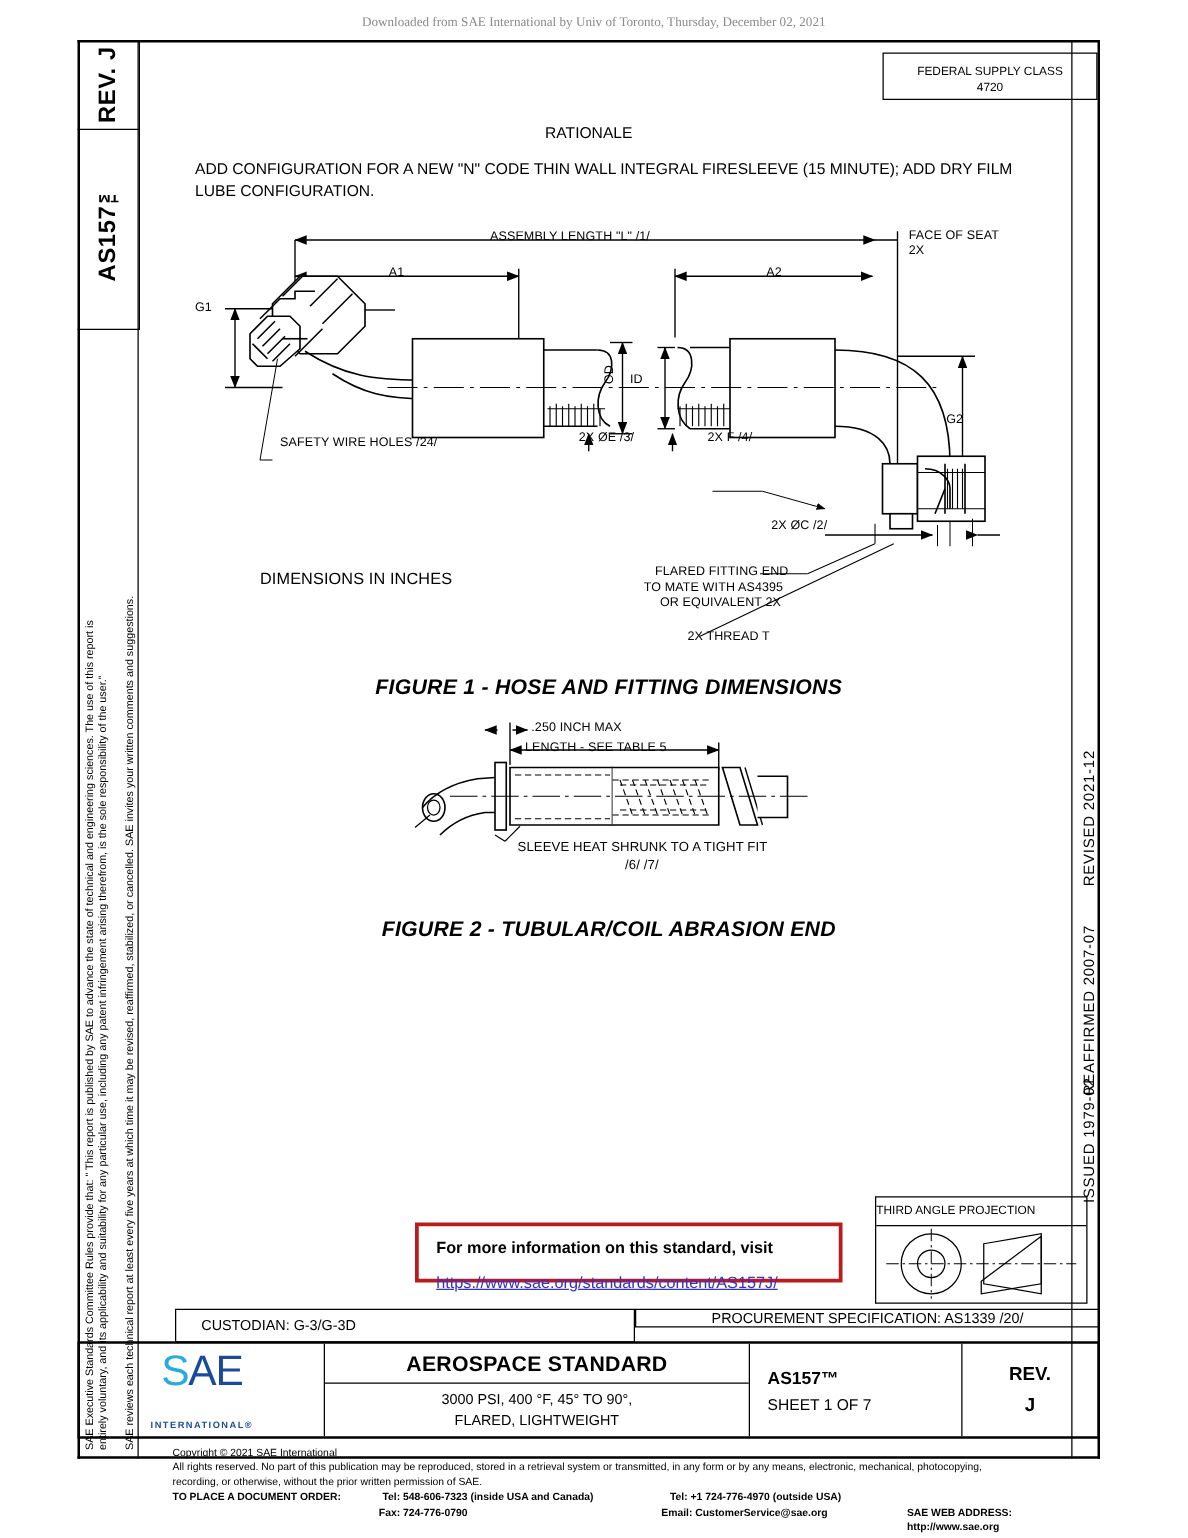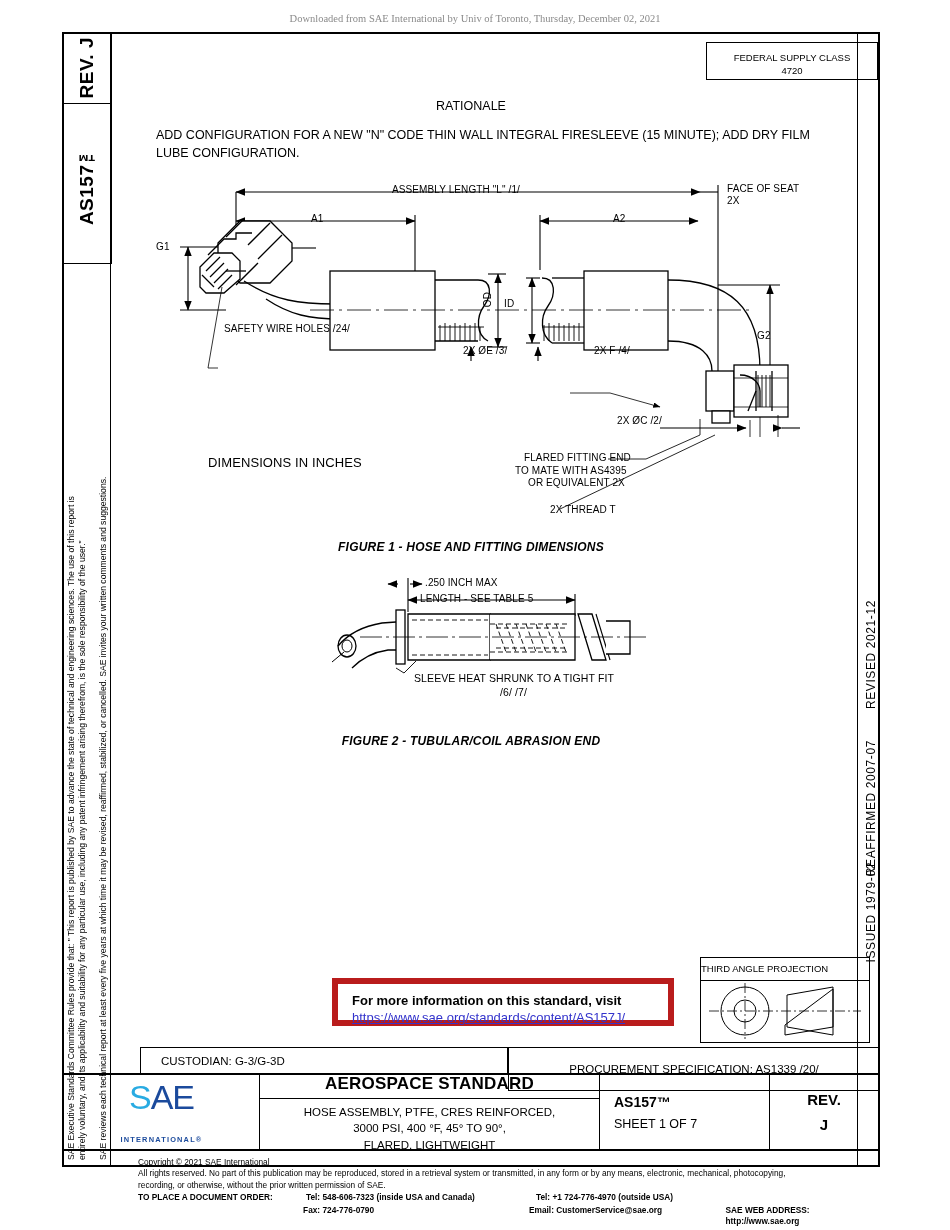--- a/index.html
+++ b/index.html
@@ -22,28 +22,28 @@
   .legal{position:absolute;writing-mode:vertical-rl;transform:rotate(180deg);
          font-size:8.6px;line-height:1.25;white-space:nowrap;}
   .rdate{position:absolute;writing-mode:vertical-rl;transform:rotate(180deg);
          font-size:12px;letter-spacing:.6px;white-space:nowrap;}
 
   .fsc{position:absolute;border:1.5px solid #000;box-sizing:border-box;
        text-align:center;font-size:9.5px;line-height:1.35;padding-top:9px;}
   .rat-head{position:absolute;width:818px;text-align:center;font-size:12.5px;}
   .rat-body{position:absolute;font-size:12.5px;line-height:1.45;}
   .figcap{position:absolute;width:818px;text-align:center;
-          font-weight:bold;font-style:italic;font-size:12px;letter-spacing:.2px;}
+          font-weight:bold;font-style:italic;font-size:17px;letter-spacing:.2px;margin-left:16px;}
   .lbl{position:absolute;font-size:10px;white-space:nowrap;letter-spacing:.1px;}
 
   
-  #infobox{position:absolute;border:6px solid #b91c1c;box-sizing:border-box;
+  #infobox{position:absolute;border:3px solid #b91c1c;box-sizing:border-box;
            padding:9px 0 0 14px;}
   #infobox .l1{font-weight:bold;font-size:13px;}
-  #infobox .l2{font-size:13px;color:#3333cc;text-decoration:underline;margin-top:2px;}
+  #infobox .l2{font-size:13px;color:#3333cc;text-decoration:underline;margin-top:13px;}
 
   
   #tap{position:absolute;border:1.6px solid #000;box-sizing:border-box;}
   #tap .hd{height:22px;border-bottom:1.6px solid #000;text-align:left;
            font-size:9.5px;line-height:22px;}
 
   .cell{position:absolute;border:1.6px solid #000;box-sizing:border-box;}
   .cellTxt{font-size:11.5px;}
 
   #tb{position:absolute;left:62px;top:1073px;width:818px;height:78px;
@@ -239,23 +239,23 @@
 <div class="lbl" style="left:727px;top:183px">
   <span>FACE OF SEAT</span>
 </div>
 <div class="lbl" style="left:727px;top:195px">2X</div>
 <div class="lbl" style="left:311px;top:213px">A1</div>
 <div class="lbl" style="left:613px;top:213px">A2</div>
 <div class="lbl" style="left:156px;top:241px">G1</div>
 <div class="lbl" style="left:757px;top:330px">G2</div>
 <div class="lbl" style="left:504px;top:298px">ID</div>
 <div class="lbl" style="left:482px;top:292px;writing-mode:vertical-rl;transform:rotate(180deg)"><span>OD</span></div>
-<div class="lbl" style="left:224px;top:323px">SAFETY WIRE HOLES /24/</div>
+<div class="lbl" style="left:224px;top:349px">SAFETY WIRE HOLES /24/</div>
 <div class="lbl" style="left:463px;top:345px">2X ØE /3/</div>
-<div class="lbl" style="left:594px;top:345px">2X F /4/</div>
+<div class="lbl" style="left:566px;top:345px">2X F /4/</div>
 <div class="lbl" style="left:617px;top:415px">2X ØC /2/</div>
 <div class="lbl" style="left:524px;top:452px">FLARED FITTING END</div>
 <div class="lbl" style="left:515px;top:465px">TO MATE WITH AS4395</div>
 <div class="lbl" style="left:528px;top:477px">OR EQUIVALENT 2X</div>
 <div class="lbl" style="left:550px;top:504px">2X THREAD T</div>
 <div class="lbl" style="left:208px;top:455px;font-size:13px">DIMENSIONS  IN  INCHES</div>
 
 <svg class="abs" style="left:140px;top:175px" width="720" height="360" viewBox="0 0 720 360">
   <g stroke="#000" fill="none" stroke-width="0.85">
     <line x1="468" y1="284" x2="506" y2="284"></line>
@@ -341,35 +341,34 @@
       <line x1="8" y1="30" x2="160" y2="30" stroke-dasharray="10,3,2,3" stroke-width="0.8"></line>
       <path d="M84,48 L132,12 L132,50 L84,58 Z" transform="translate(0,-4)"></path>
       <path d="M86,14 L132,6 L132,54 L86,46 Z"></path>
     </g>
   </svg>
 </div>
 
 <div class="cell" style="left:140px;top:1047px;width:368px;height:27px;display:flex;align-items:center;padding-left:20px">
   <span class="cellTxt">CUSTODIAN: G-3/G-3D</span>
 </div>
-<div class="cell" style="left:508px;top:1047px;width:372px;height:44px;display:flex;align-items:center;justify-content:center">
+<div class="cell" style="left:508px;top:1047px;width:372px;height:15px;display:flex;align-items:center;justify-content:center">
   <span class="cellTxt">PROCUREMENT SPECIFICATION: AS1339 /20/</span>
 </div>
 
 <div id="tb">
   <div class="c" id="logo" style="width:196px">
     <div class="word">
       <span style="color:#29ABE2">S</span><span style="color:#1B4A9C">AE</span>
     </div>
     <div class="intl">INTERNATIONAL®</div>
   </div>
   <div class="c" style="width:340px">
     <div class="as-title">AEROSPACE STANDARD</div>
     <div class="as-sub">
-      <div>HOSE ASSEMBLY, PTFE, CRES REINFORCED,</div>
       <div>3000 PSI, 400 °F, 45° TO 90°,</div>
       <div>FLARED, LIGHTWEIGHT</div>
     </div>
   </div>
   <div class="c" style="width:170px">
     <div class="docnum">AS157™</div>
     <div class="docsheet">SHEET 1 OF 7</div>
   </div>
   <div class="c revc" style="width:108px">
     <div>REV.</div>

